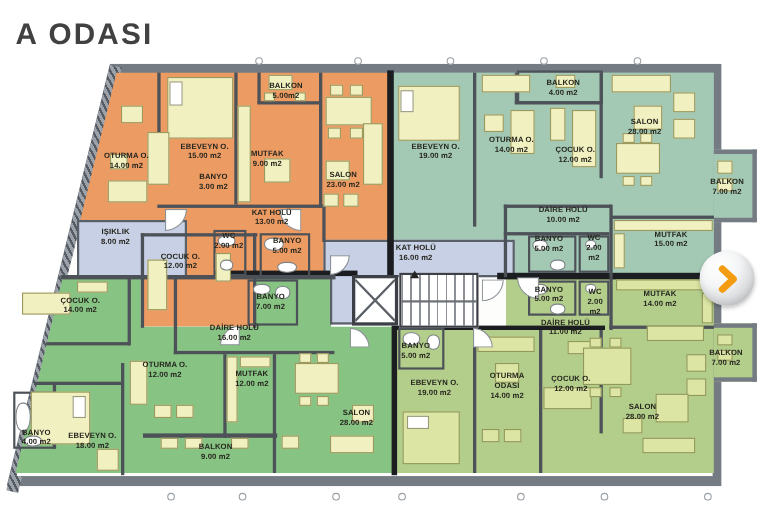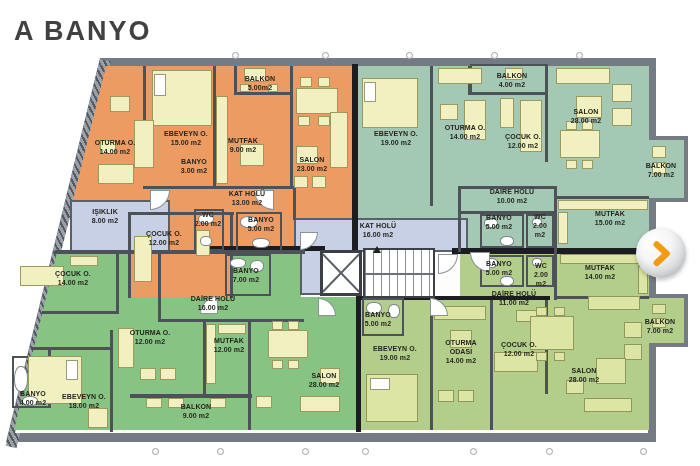--- a/index.html
+++ b/index.html
@@ -74,21 +74,21 @@
   #nav-next { position:absolute; left:636px; top:228px; width:50px; height:50px; border-radius:50%;
     background:radial-gradient(circle at 34% 28%, #ffffff 0%, #f4f5f6 38%, #dcdee0 62%, #bfc3c6 88%, #b3b7ba 100%);
     box-shadow:0 2px 4px rgba(0,0,0,.25), inset 0 -3px 6px rgba(0,0,0,.08);
     border:none; cursor:pointer; z-index:10; display:flex; align-items:center; justify-content:center; }
   #nav-next svg { width:34px; height:34px; } .z7 { z-index:7; }
 </style>
 </head>
 <body>
 
 <div id="stage">
-  <h1 id="page-title">A BANYO</h1>
+  <h1 id="page-title">A ODASI</h1>
 
   <div id="plan">
     <div id="wall-outer"></div>
     <div id="slant-hatch"></div>
     <div id="floor"></div>
 
     <div id="apt-orange"></div>
     <div id="apt-sage"></div>
     <div id="apt-green"></div>
     <div id="apt-yg"></div>

